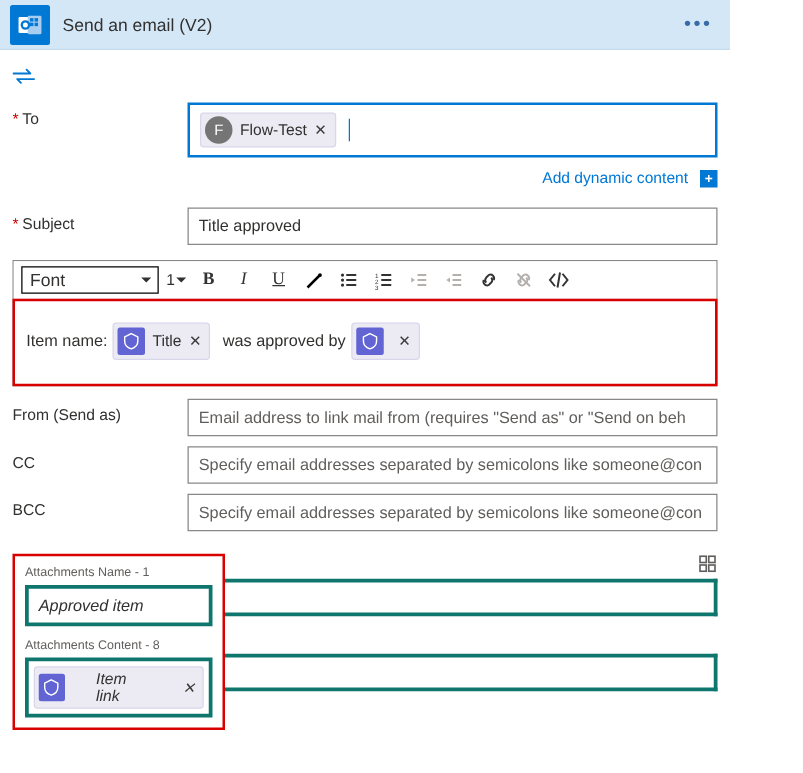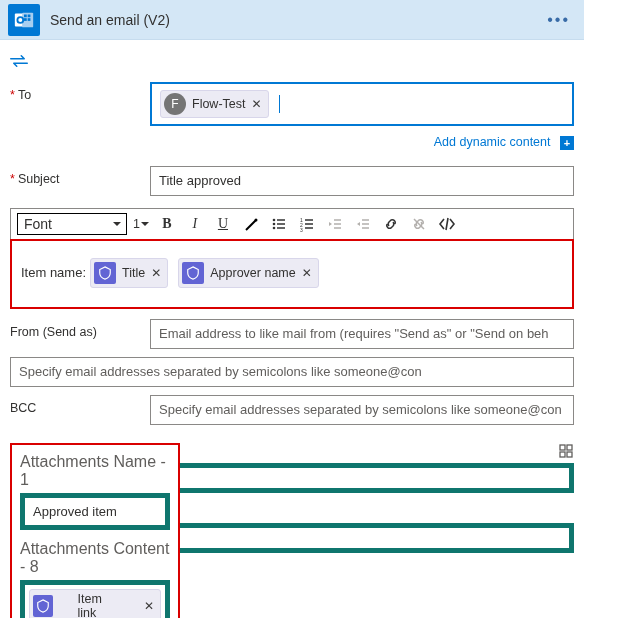--- a/index.html
+++ b/index.html
@@ -68,23 +68,23 @@
   .tb-btn.disabled { color: #b3b0ad; cursor: default; }
   .tb-btn.bold { font-weight: 700; font-family: Georgia, serif; }
   .tb-btn.italic { font-style: italic; font-family: Georgia, serif; }
   .tb-btn.underline { text-decoration: underline; font-family: Georgia, serif; }
 
   .editor-content { padding: 10px 10px 12px 10px; font-size: 13px; line-height: 24px; }
   .editor-content .row2 { display: flex; align-items: center; flex-wrap: wrap; gap: 4px; margin: 8px 0; }
 
   
   .att-box { border: 2px solid #d90000; padding: 8px; position: relative; margin-top: 6px; }
-  .att-label { font-size: 16px; color: #605e5c; margin-bottom: 4px; }
+  .att-label { font-size: 10px; color: #605e5c; margin-bottom: 4px; }
   .att-input {
-    width: 100%; border: 5px solid #0f766e; padding: 6px 8px; font-size: 13px; background: #fff; min-height: 30px; display:flex; align-items:center;
+    width: 100%; border: 3px solid #0f766e; padding: 6px 8px; font-size: 13px; background: #fff; min-height: 30px; display:flex; align-items:center;font-style:italic;
   }
   .att-box .chip { margin: 0; gap: 19px; }
 
   svg { display: block; }
   .caret-dn-svg { width: 10px; height: 10px; }
   .swap-svg { width: 18px; height: 14px; }
 </style>
 </head>
 <body>
 <div id="root">
@@ -221,45 +221,46 @@
             <span>Item name:</span>
             <span class="chip">
               <span class="token-icon">
                 <svg width="14" height="14" viewBox="0 0 16 16">
                       <path d="M8 1l6 3v4c0 4-3 6-6 7-3-1-6-3-6-7V4z" fill="none" stroke="#fff" stroke-width="1.3"></path>
                     </svg>
               </span>
               <span>Title</span>
               <span class="x">✕</span>
             </span>
+            <span>was approved by</span>
             <span class="chip">
               <span class="token-icon">
                 <svg width="14" height="14" viewBox="0 0 16 16">
                       <path d="M8 1l6 3v4c0 4-3 6-6 7-3-1-6-3-6-7V4z" fill="none" stroke="#fff" stroke-width="1.3"></path>
                     </svg>
               </span>
-              <span>Approver name</span>
               <span class="x">✕</span>
             </span>
           </div>
         </div>
       </div>
     </div>
   </div>
 
   <div class="field-row tighter">
     <div class="field-label">From (Send as)</div>
     <div class="field-ctrl">
       <div class="input placeholder">
-            <span>Email address to like mail from (requires "Send as" or "Send on beh</span>
+            <span>Email address to link mail from (requires "Send as" or "Send on beh</span>
           </div>
     </div>
   </div>
 
   <div class="field-row tighter">
+    <div class="field-label">CC</div>
     <div class="field-ctrl">
       <div class="input placeholder">
             <span>Specify email addresses separated by semicolons like someone@con</span>
           </div>
     </div>
   </div>
 
   <div class="field-row tighter">
     <div class="field-label">BCC</div>
     <div class="field-ctrl">

